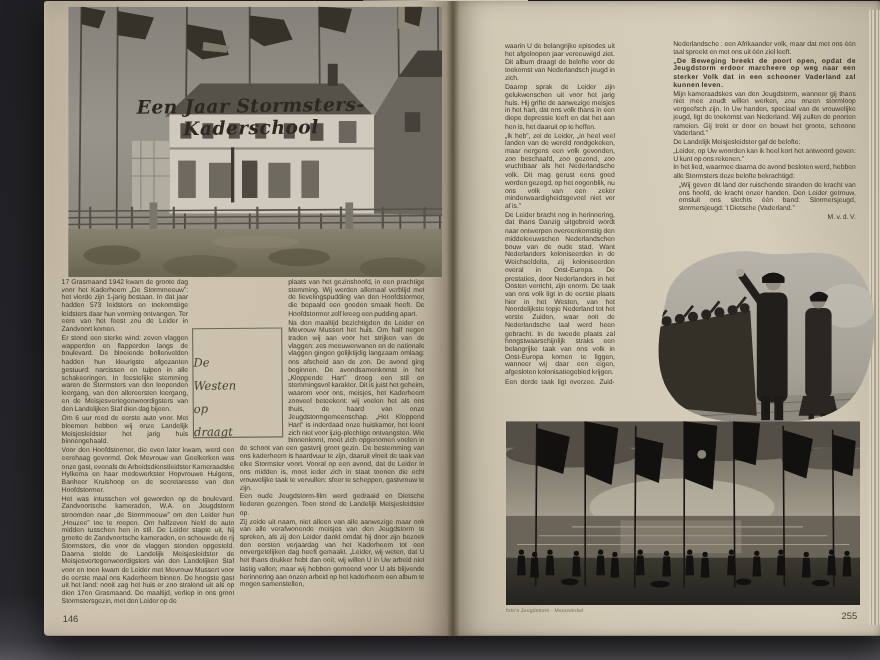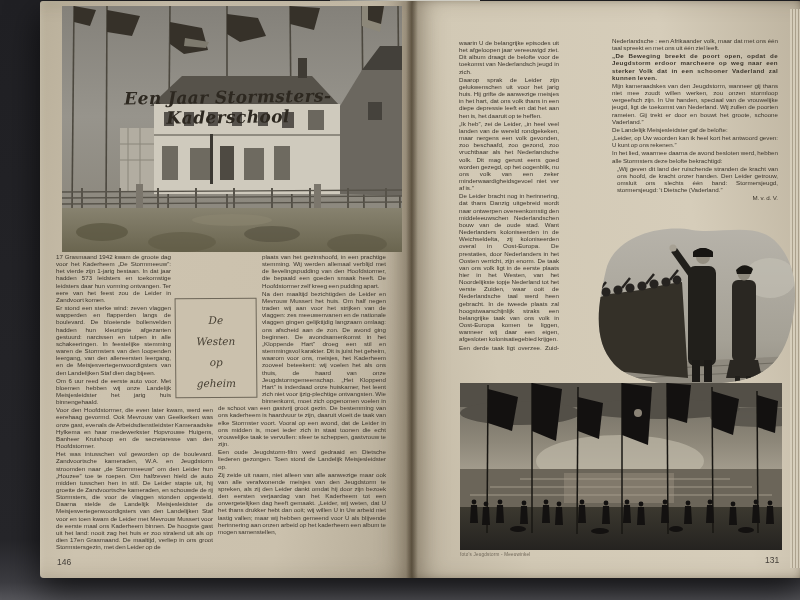--- a/index.html
+++ b/index.html
@@ -30,21 +30,21 @@
     color:#3a342b;word-spacing:-.4px;overflow:hidden;}
   .col p{margin:0 0 1px 0;}
   .col p.spaced{letter-spacing:.35px;font-weight:bold;}
   .col p.verse{padding-left:5px;}
   .spacer-r{float:right;width:42px;height:104px;margin-top:44px;}
   .spacer-l{float:left;width:44px;height:104px;margin-top:44px;}
   .spacer-r2{float:right;width:46px;height:136px;margin-top:172px;}
   .inset-box{position:absolute;left:135px;top:297px;width:82px;height:100px;
     border:1px solid #6e6759;background:#cbc1ad;box-sizing:border-box;
     font-family:"DejaVu Serif",serif;font-style:italic;font-size:10.5px;color:#474034;
-    text-align:center;padding-top:11px;line-height:21px;transform:rotate(-.5deg);}
+    padding-top:21px;line-height:21px;transform:rotate(-.5deg);}
   .pagenum{position:absolute;font-size:8.5px;color:#45403a;text-align:center;}
   .credit{position:absolute;left:420px;top:551px;font-size:4.6px;color:#6f6658;letter-spacing:.2px;}
   .sig{text-align:right;margin-top:1px;}
 </style>
 </head>
 <body>
 
 <div class="stage">
   <div class="top-sliver"></div>
 
@@ -163,21 +163,21 @@
         <p>plaats van het gezinshoofd, in een prachtige stemming. Wij werden allemaal verblijd met de lievelingspudding van den Hoofdstormer, die bepaald een goeden smaak heeft. De Hoofdstormer zelf kreeg een pudding apart.</p>
         <p>Na den maaltijd bezichtigden de Leider en Mevrouw Mussert het huis. Om half negen traden wij aan voor het strijken van de vlaggen: zes meeuwenvanen en de nationale vlaggen gingen gelijktijdig langzaam omlaag: ons afscheid aan de zon. De avond ging beginnen. De avondsamenkomst in het „Kloppende Hart” droeg een stil en stemmingsvol karakter. Dit is juist het geheim, waarom voor ons, meisjes, het Kaderheem zooveel beteekent: wij voelen het als ons thuis, de haard van onze Jeugdstormgemeenschap. „Het Kloppend Hart” is inderdaad onze huiskamer, het leent zich niet voor ijzig-plechtige ontvangsten. Wie binnenkomt, moet zich opgenomen voelen in de schoot van een gastvrij groot gezin. De bestemming van ons kaderheem is haardvuur te zijn, daaruit vloeit de taak van elke Stormster voort. Vooral op een avond, dat de Leider in ons midden is, moet ieder zich in staat toonen die echt vrouwelijke taak te vervullen: sfeer te scheppen, gastvrouw te zijn.</p>
         <p>Een oude Jeugdstorm-film werd gedraaid en Dietsche liederen gezongen. Toen stond de Landelijk Meisjesleidster op.</p>
         <p>Zij zeide uit naam, niet alleen van alle aanwezige maar ook van alle verafwonende meisjes van den Jeugdstorm te spreken, als zij den Leider dankt omdat hij door zijn bezoek den eersten verjaardag van het Kaderheem tot een onvergetelijken dag heeft gemaakt. „Leider, wij weten, dat U het thans drukker hebt dan ooit; wij willen U in Uw arbeid niet lastig vallen; maar wij hebben gemeend voor U als blijvende herinnering aan onzen arbeid op het kaderheem een album te mogen samenstellen,</p>
       </div>
 
       <div class="inset-box">
         <div>De</div>
         <div>Westen</div>
         <div>op</div>
-        <div>geheim</div>
+        <div>draagt</div>
       </div>
 
       <div class="pagenum" style="left:17px;top:556px;">146</div>
     </div>
 
     <div class="page right">
       <div class="edge-stack"></div>
     </div>
 
     <div class="col" style="left:419px;top:38px;width:146px;height:312px;">
@@ -380,17 +380,17 @@
           <ellipse cx="58" cy="146" rx="8" ry="3"></ellipse>
             <ellipse cx="140" cy="148" rx="9" ry="3"></ellipse>
           <ellipse cx="216" cy="146" rx="7" ry="3"></ellipse>
             <ellipse cx="286" cy="147" rx="8" ry="3"></ellipse>
         </g>
       </svg>
     </div>
 
     <div class="credit">foto's Jeugdstorm - Meeuwinkel</div>
 
-    <div class="pagenum" style="left:725px;top:554px;">131</div>
+    <div class="pagenum" style="left:725px;top:554px;">255</div>
 
     <div class="gutter"></div>
   </div>
 </div>
 
 </body></html>

